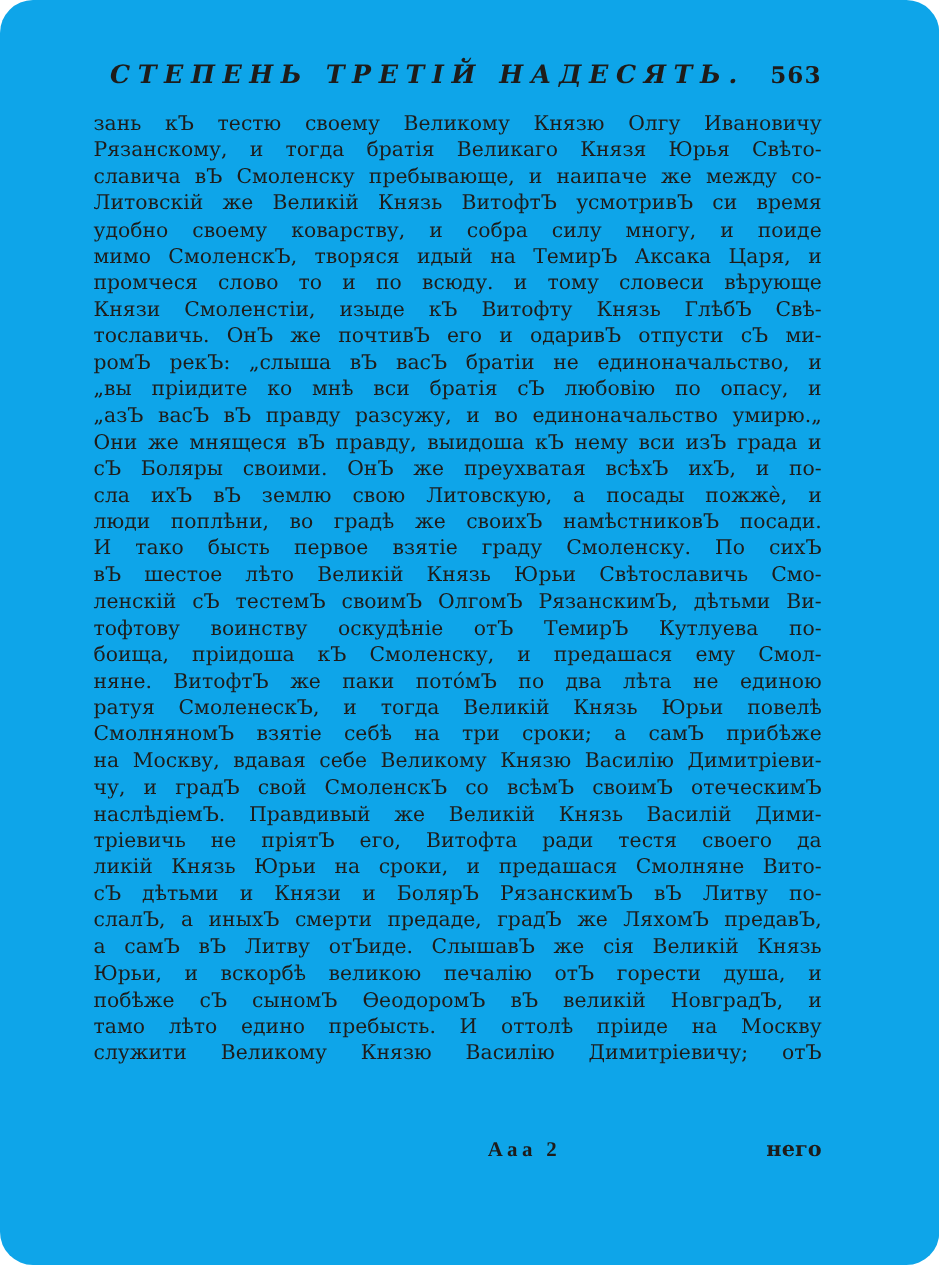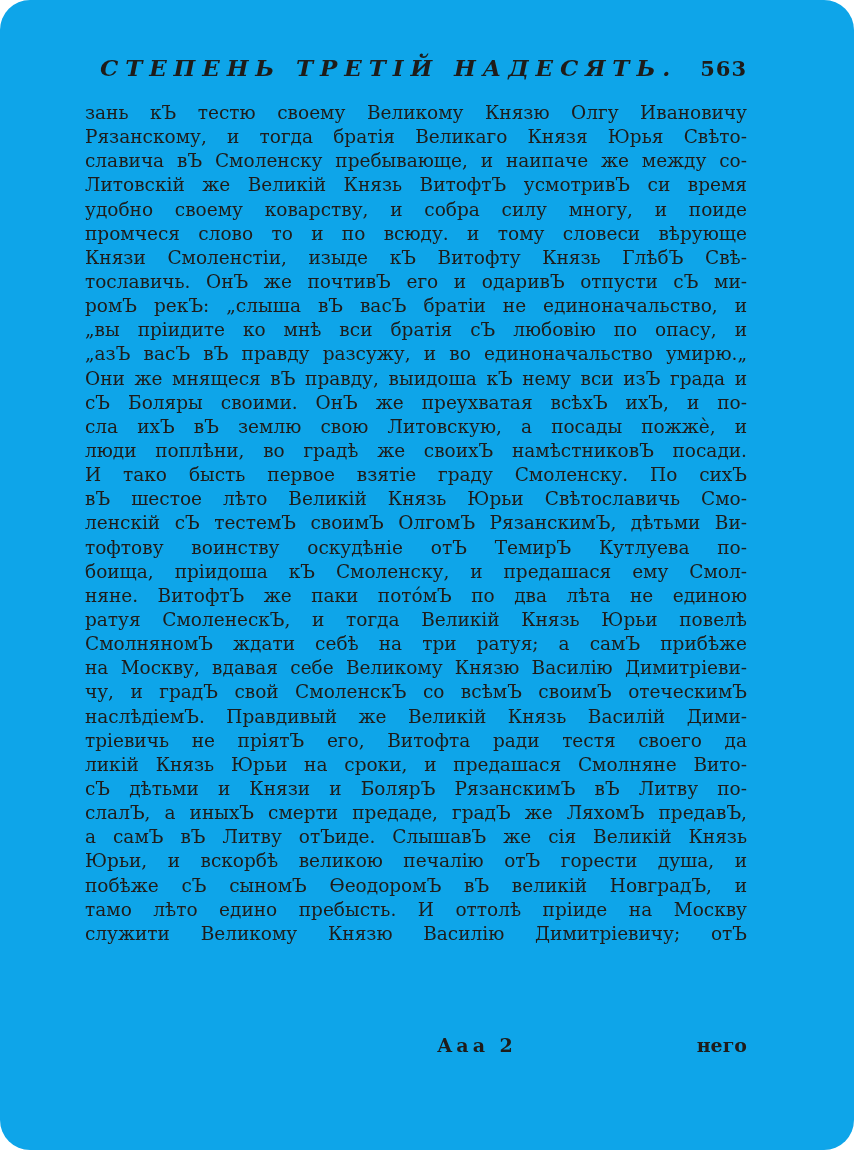--- a/index.html
+++ b/index.html
@@ -67,20 +67,21 @@
     font-size: 19px;
   }
   .footer-spacer { width: 200px; }
   .signature-mark {
     flex: 1;
     text-align: center;
     letter-spacing: 4px;
     font-weight: bold;
     
     transform: translateX(-14px);
+    font-family: Liberation Serif, serif;
   }
   .catchword {
     text-align: left;
     font-weight: bold;
   }
 </style>
 </head>
 <body>
 
 <div class="page">
@@ -89,38 +90,39 @@
     <div class="header-title">СТЕПЕНЬ ТРЕТІЙ НАДЕСЯТЬ.</div>
     <div class="page-number">563</div>
   </div>
 
   <div class="body-text">
     <div class="ln">зань кЪ тестю своему Великому Князю Олгу Ивановичу</div>
     <div class="ln">Рязанскому, и тогда братія Великаго Князя Юрья Свѣто-</div>
     <div class="ln">славича вЪ Смоленску пребывающе, и наипаче же между со-</div>
     <div class="ln">Литовскій же Великій Князь ВитофтЪ усмотривЪ си время</div>
     <div class="ln">удобно своему коварству, и собра силу многу, и поиде</div>
+    <div class="ln">мимо СмоленскЪ, творяся идый на ТемирЪ Аксака Царя, и</div>
     <div class="ln">промчеся слово то и по всюду. и тому словеси вѣрующе</div>
     <div class="ln">Князи Смоленстіи, изыде кЪ Витофту Князь ГлѣбЪ Свѣ-</div>
     <div class="ln">тославичь. ОнЪ же почтивЪ его и одаривЪ отпусти сЪ ми-</div>
     <div class="ln">ромЪ рекЪ: „слыша вЪ васЪ братіи не единоначальство, и</div>
     <div class="ln">„вы пріидите ко мнѣ вси братія сЪ любовію по опасу, и</div>
     <div class="ln">„азЪ васЪ вЪ правду разсужу, и во единоначальство умирю.„</div>
     <div class="ln">Они же мнящеся вЪ правду, выидоша кЪ нему вси изЪ града и</div>
     <div class="ln">сЪ Боляры своими. ОнЪ же преухватая всѣхЪ ихЪ, и по-</div>
     <div class="ln">сла ихЪ вЪ землю свою Литовскую, а посады пожжѐ, и</div>
     <div class="ln">люди поплѣни, во градѣ же своихЪ намѣстниковЪ посади.</div>
     <div class="ln">И тако бысть первое взятіе граду Смоленску. По сихЪ</div>
     <div class="ln">вЪ шестое лѣто Великій Князь Юрьи Свѣтославичь Смо-</div>
     <div class="ln">ленскій сЪ тестемЪ своимЪ ОлгомЪ РязанскимЪ, дѣтьми Ви-</div>
     <div class="ln">тофтову воинству оскудѣніе отЪ ТемирЪ Кутлуева по-</div>
     <div class="ln">боища, пріидоша кЪ Смоленску, и предашася ему Смол-</div>
     <div class="ln">няне. ВитофтЪ же паки пото́мЪ по два лѣта не единою</div>
     <div class="ln">ратуя СмоленескЪ, и тогда Великій Князь Юрьи повелѣ</div>
-    <div class="ln">СмолняномЪ ждати себѣ на три ратуя; а самЪ прибѣже</div>
+    <div class="ln">СмолняномЪ взятіе себѣ на три сроки; а самЪ прибѣже</div>
     <div class="ln">на Москву, вдавая себе Великому Князю Василію Димитріеви-</div>
     <div class="ln">чу, и градЪ свой СмоленскЪ со всѣмЪ своимЪ отеческимЪ</div>
     <div class="ln">наслѣдіемЪ. Правдивый же Великій Князь Василій Дими-</div>
     <div class="ln">тріевичь не пріятЪ его, Витофта ради тестя своего да</div>
     <div class="ln">ликій Князь Юрьи на сроки, и предашася Смолняне Вито-</div>
     <div class="ln">сЪ дѣтьми и Князи и БолярЪ РязанскимЪ вЪ Литву по-</div>
     <div class="ln">слалЪ, а иныхЪ смерти предаде, градЪ же ЛяхомЪ предавЪ,</div>
     <div class="ln">а самЪ вЪ Литву отЪиде. СлышавЪ же сія Великій Князь</div>
     <div class="ln">Юрьи, и вскорбѣ великою печалію отЪ горести душа, и</div>
     <div class="ln">побѣже сЪ сыномЪ ѲеодоромЪ вЪ великій НовградЪ, и</div>

